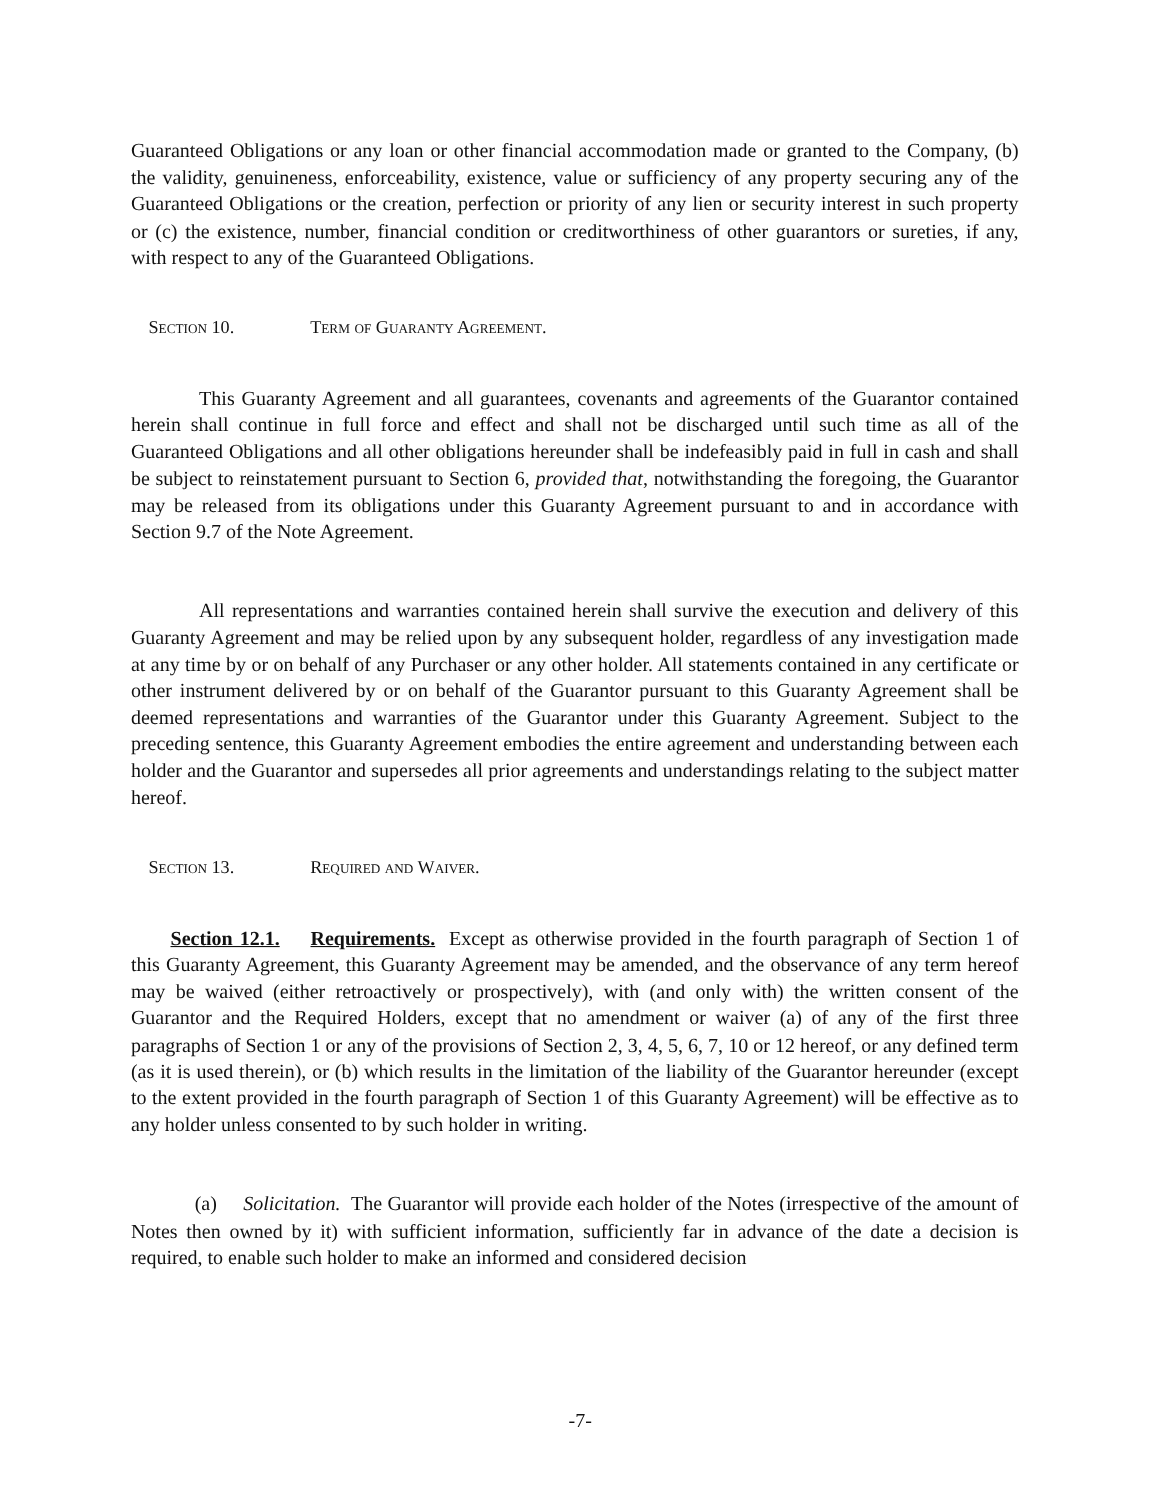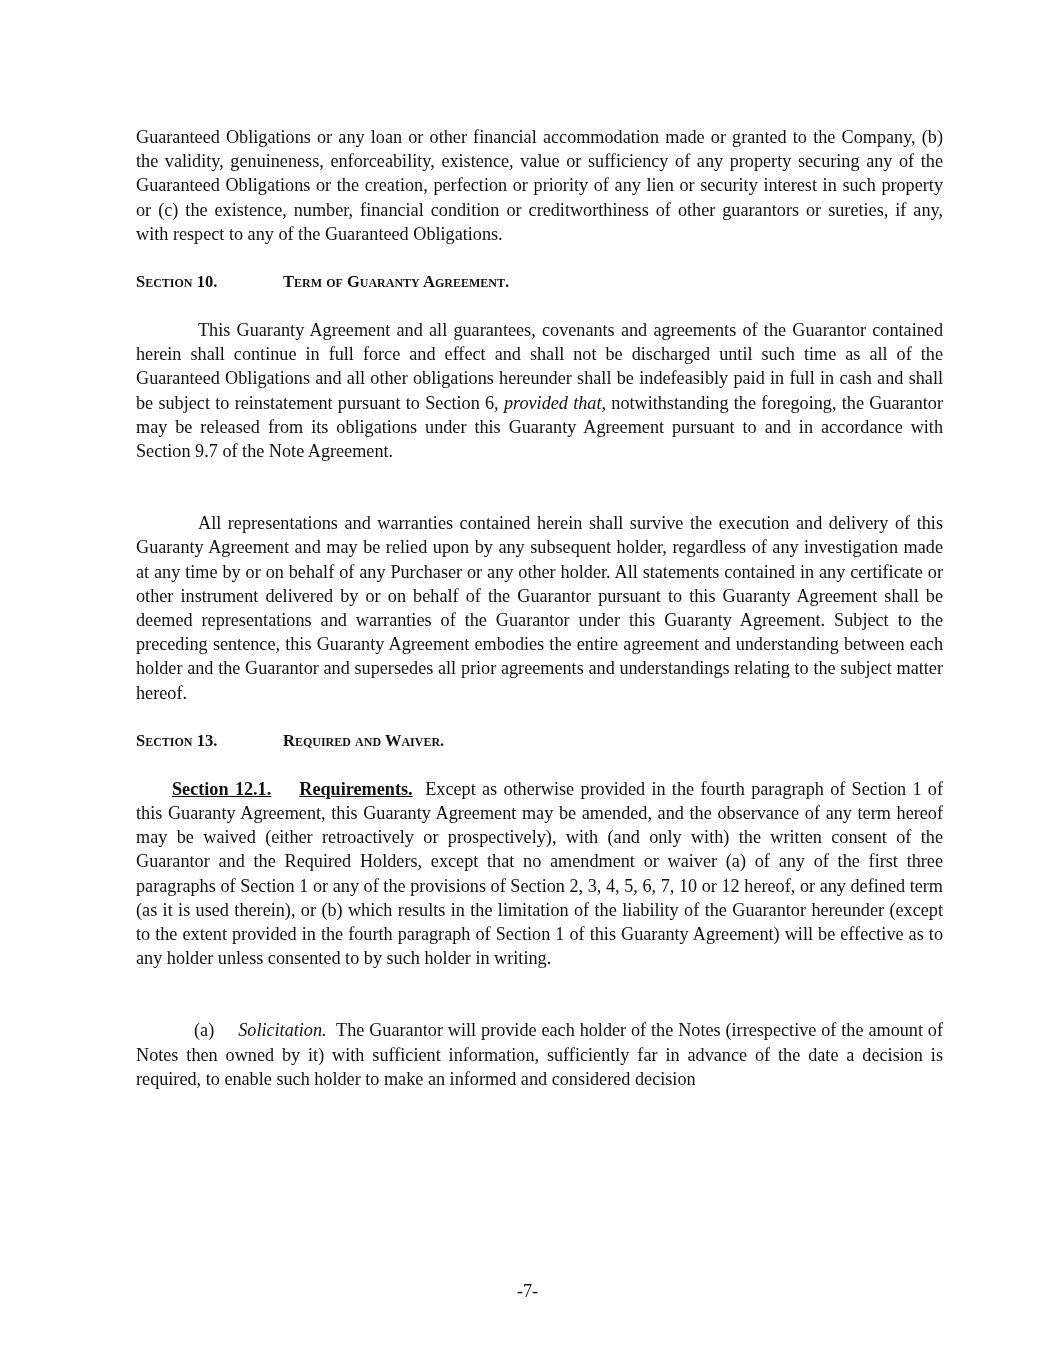--- a/index.html
+++ b/index.html
@@ -1,22 +1,22 @@
 <!DOCTYPE html>
 <html><head>
 <meta charset="utf-8">
 <style>
   html, body { margin: 0; padding: 0; background: #ffffff; }
   body { width: 1055px; height: 1365px; position: relative; overflow: hidden;
          font-family: "Liberation Serif", serif; color: #111; }
-  .page { position: absolute; left: 136px; top: 125px; width: 807px; }
+  .page { position: absolute; left: 119px; top: 125px; width: 807px; }
   p { margin: 0; font-size: 18.2px; line-height: 24.2px; text-align: justify; }
   .indent { text-indent: 62px; }
   .sub-indent { text-indent: 36px; }
-  .heading { font-weight: bold; font-size: 16.5px; line-height: 24px; margin: 0; }
+  .heading { font-weight: normal; font-size: 16.5px; line-height: 24px; margin: 16px; }
   .heading .num { display: inline-block; width: 147px; font-variant: small-caps; }
   .heading .title { font-variant: small-caps; }
   .bold { font-weight: bold; text-decoration: underline; }
   .ital { font-style: italic; margin-top: 33px; }
   .gap-h { height: 24px; }
   .gap-p { height: 24px; }
   .tab { display: inline-block; }
   .footer { position: absolute; left: 0; width: 1055px; top: 1281px; text-align: center;
             font-size: 18.2px; }
 </style>

